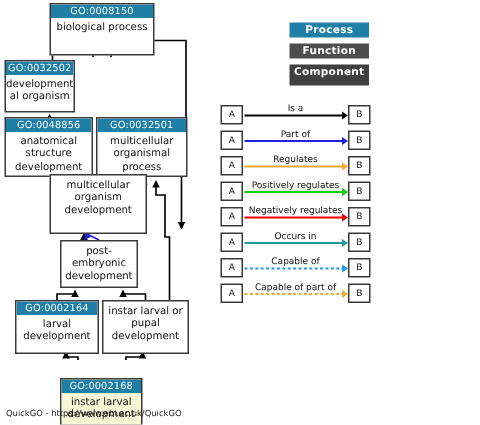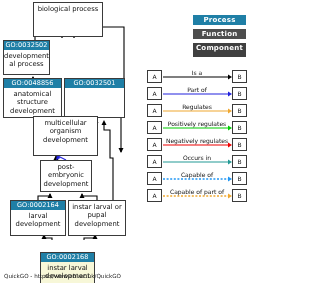--- a/index.html
+++ b/index.html
@@ -135,32 +135,34 @@
 
     <path d="M52,240 L52,238 L44,238 L44,238" stroke="#000" stroke-width="1.1" fill="none"></path>
     <path d="M44,234 L41.5,239 L46.5,239 z" fill="#000"></path>
 
     <path d="M84,240 L84,238 L95,238 L95,238" stroke="#000" stroke-width="1.1" fill="none"></path>
     <path d="M95,234 L92.5,239 L97.5,239 z" fill="#000"></path>
   </svg>
 
   <div id="nodes">
       <div class="node" style="left: 33px; top: 2px; width: 70px; height: 35px;">
+        <span class="gid">GO:0008150</span>
         <span class="lbl">biological process</span>
       </div>
       <div class="node" style="left: 3px; top: 40px; width: 47px; height: 35px;">
         <span class="gid">GO:0032502</span>
-        <span class="lbl">developmental process</span>
+        <span class="lbl">developmental organism</span>
       </div>
       <div class="node" style="left: 3px; top: 78px; width: 59px; height: 40px;">
         <span class="gid">GO:0048856</span>
         <span class="lbl">anatomical structure development</span>
       </div>
       <div class="node" style="left: 64px; top: 78px; width: 61px; height: 40px;">
         <span class="gid">GO:0032501</span>
+        <span class="lbl">multicellular organismal process</span>
       </div>
       <div class="node" style="left: 33px; top: 116px; width: 65px; height: 40px;">
         <span class="lbl">multicellular organism development</span>
       </div>
       <div class="node" style="left: 40px; top: 160px; width: 52px; height: 32px;">
         <span class="lbl">post-embryonic development</span>
       </div>
       <div class="node" style="left: 10px; top: 200px; width: 56px; height: 36px;">
         <span class="gid">GO:0002164</span>
         <span class="lbl">larval development</span>

